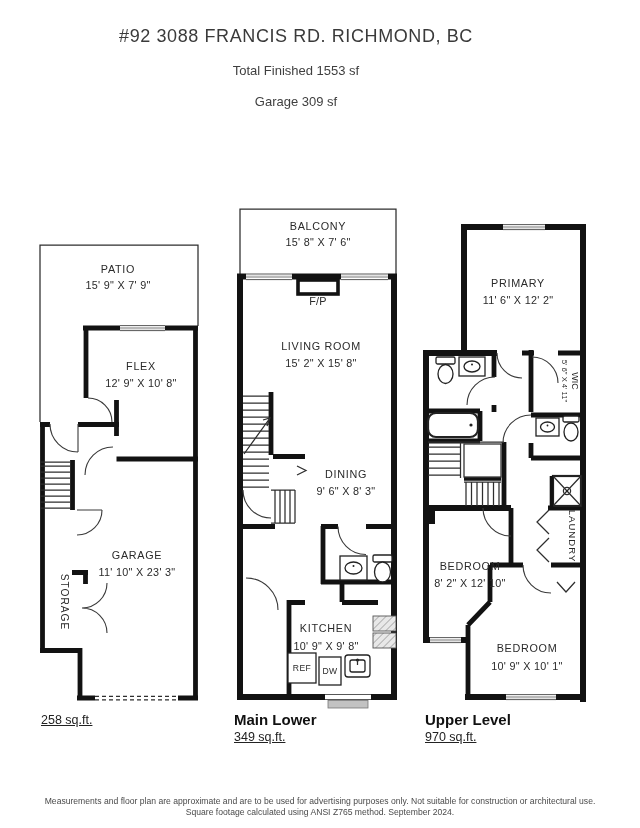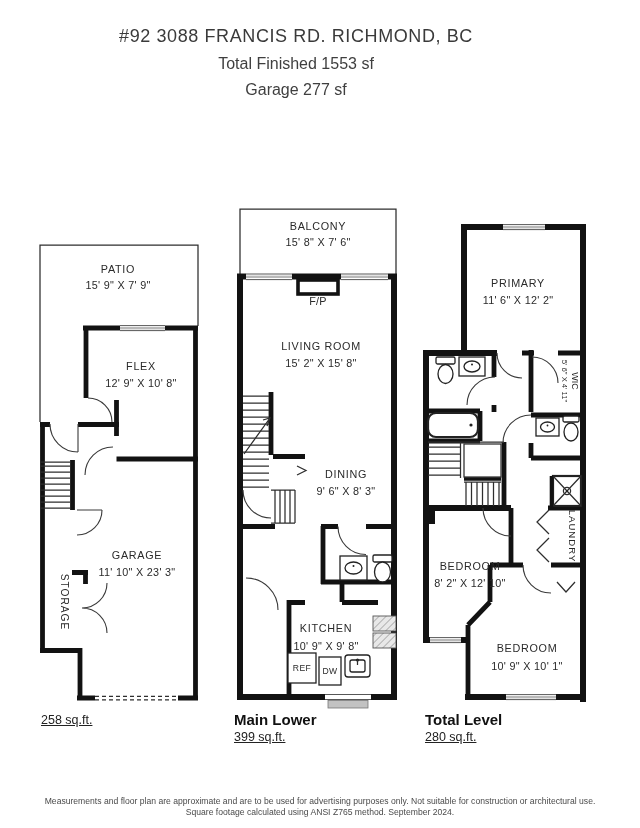--- a/index.html
+++ b/index.html
@@ -1,20 +1,20 @@
 <!DOCTYPE html>
 <html><head>
 <meta charset="utf-8">
 <style>
   html,body{margin:0;padding:0;background:#fff;}
   .page{position:relative;width:640px;height:828px;background:#ffffff;overflow:hidden;
         font-family:"Liberation Sans",sans-serif;color:#222;}
   .hdr{position:absolute;left:0;top:26px;width:592px;text-align:center;}
   .hdr .t{font-size:18px;letter-spacing:0.6px;color:#3a3a3a;font-weight:400;}
-  .hdr .s{font-size:16px;color:#3f3f3f;margin-top:8px;}
+  .hdr .s{font-size:13px;color:#3f3f3f;margin-top:16px;}
   .lvl{position:absolute;width:170px;}
   .lvl .n{font-weight:bold;font-size:15px;color:#111;}
   .lvl .a{font-size:12.5px;color:#222;margin-top:2px;text-decoration:underline;}
   .disc{position:absolute;left:0;top:796px;width:640px;text-align:center;
         font-size:8.6px;color:#4a4a4a;line-height:11px;}
   svg{position:absolute;overflow:visible;}
   .w6{stroke:#121212;stroke-width:6;fill:none;stroke-linecap:butt;}
   .w5{stroke:#121212;stroke-width:4.8;fill:none;stroke-linecap:butt;}
   .w4{stroke:#121212;stroke-width:3.6;fill:none;}
   .thin{stroke:#2e2e2e;stroke-width:1.25;fill:none;}
@@ -31,21 +31,21 @@
   .vs{font-size:7.6px;fill:#2a2a2a;text-anchor:middle;}
 </style>
 </head>
 <body>
 
 <div class="page">
 
   <div class="hdr">
     <div class="t">#92 3088 FRANCIS RD. RICHMOND, BC</div>
     <div class="s">Total Finished  1553 sf</div>
-    <div class="s">Garage  277 sf</div>
+    <div class="s">Garage  309 sf</div>
   </div>
 
   <svg style="left:30px;top:240px;" width="175" height="468" viewBox="0 0 175 468">
 
     <path class="thin" d="M 10,182 L 10,5 L 168,5 L 168,86"></path>
 
     <path class="w5" d="
       M 53,88 H 168
       M 165.5,88 V 458
       M 56,86 V 158
@@ -281,25 +281,25 @@
     <text class="dm" x="52" y="367">8' 2" X 12' 10"</text>
     <text class="rm" x="109" y="432">BEDROOM</text>
     <text class="dm" x="109" y="450">10' 9" X 10' 1"</text>
   </svg>
 
   <div class="lvl" style="left:41px;top:711px;">
     <div class="a">258 sq.ft.</div>
   </div>
   <div class="lvl" style="left:234px;top:711px;">
     <div class="n">Main Lower</div>
-    <div class="a">399 sq.ft.</div>
+    <div class="a">349 sq.ft.</div>
   </div>
   <div class="lvl" style="left:425px;top:711px;">
-    <div class="n">Total Level</div>
-    <div class="a">280 sq.ft.</div>
+    <div class="n">Upper Level</div>
+    <div class="a">970 sq.ft.</div>
   </div>
 
   <div class="disc">
     <div>Measurements and floor plan are approximate and are to be used for advertising purposes only. Not suitable for construction or architectural use.</div>
     <div>Square footage calculated using ANSI Z765 method. September 2024.</div>
   </div>
 
 </div>
 
 </body></html>

